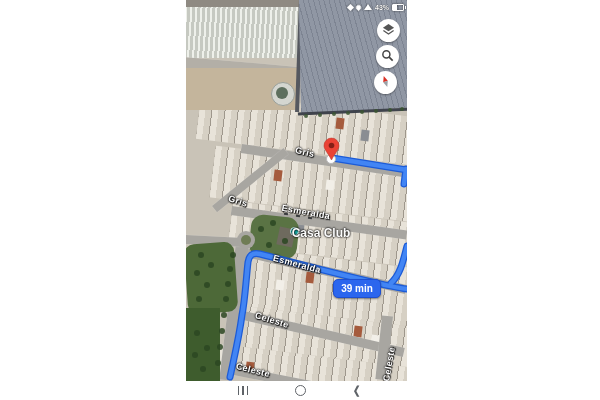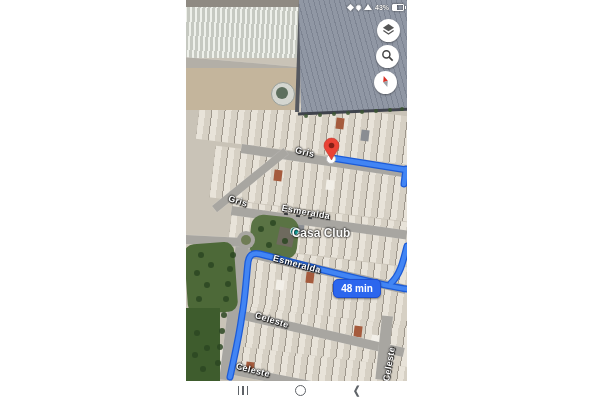--- a/index.html
+++ b/index.html
@@ -160,21 +160,21 @@
       <div class="slabel" style="left:52px;top:201px;transform:translate(-50%,-50%) rotate(18deg);">Gris</div>
       <div class="slabel" style="left:120px;top:212px;transform:translate(-50%,-50%) rotate(10deg);">Esmeralda</div>
       <div class="slabel" style="left:111px;top:264px;transform:translate(-50%,-50%) rotate(15deg);">Esmeralda</div>
       <div class="slabel" style="left:86px;top:320px;transform:translate(-50%,-50%) rotate(17deg);">Celeste</div>
       <div class="slabel" style="left:67px;top:370px;transform:translate(-50%,-50%) rotate(14deg);">Celeste</div>
       <div class="slabel" style="left:203px;top:364px;transform:translate(-50%,-50%) rotate(-80deg);">Celeste</div>
 
       <div style="position:absolute;left:104px;top:227px;width:7px;height:7px;border-radius:50%;background:#14a5a0;border:1px solid #e8f6f5;"></div>
       <div class="poi" style="left:135px;top:233px;">Casa Club</div>
 
-      <div class="badge">48 min</div>
+      <div class="badge">39 min</div>
 
       <div class="ctrl" style="left:191px;top:19px;">
         <span>
           <svg width="13" height="13" viewBox="0 0 14 14">
               <path d="M7 1 L13 5 L7 9 L1 5 Z" fill="#555"></path>
               <path d="M1.5 8 L7 11.8 L12.5 8" fill="none" stroke="#555" stroke-width="1.4"></path>
             </svg>
         </span>
       </div>
       <div class="ctrl" style="left:190px;top:45px;">

